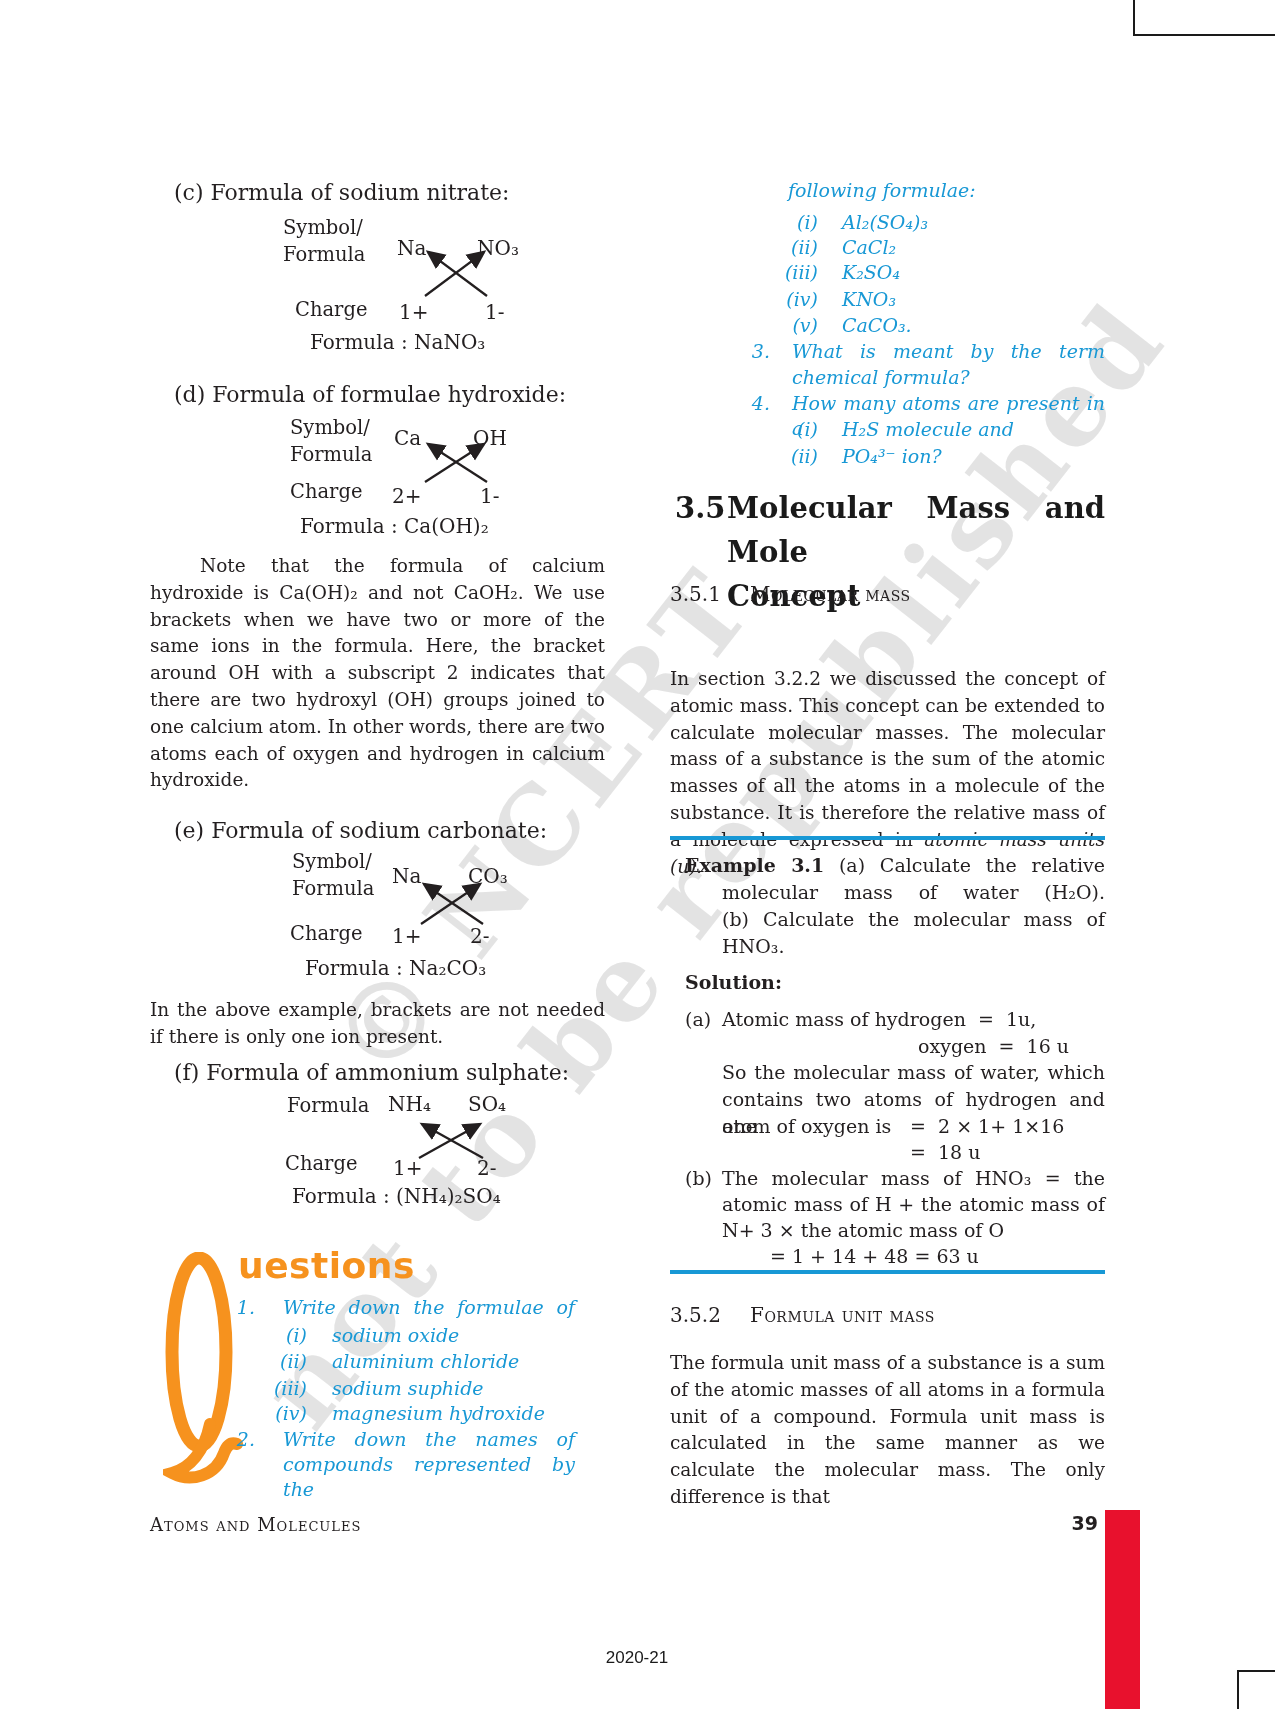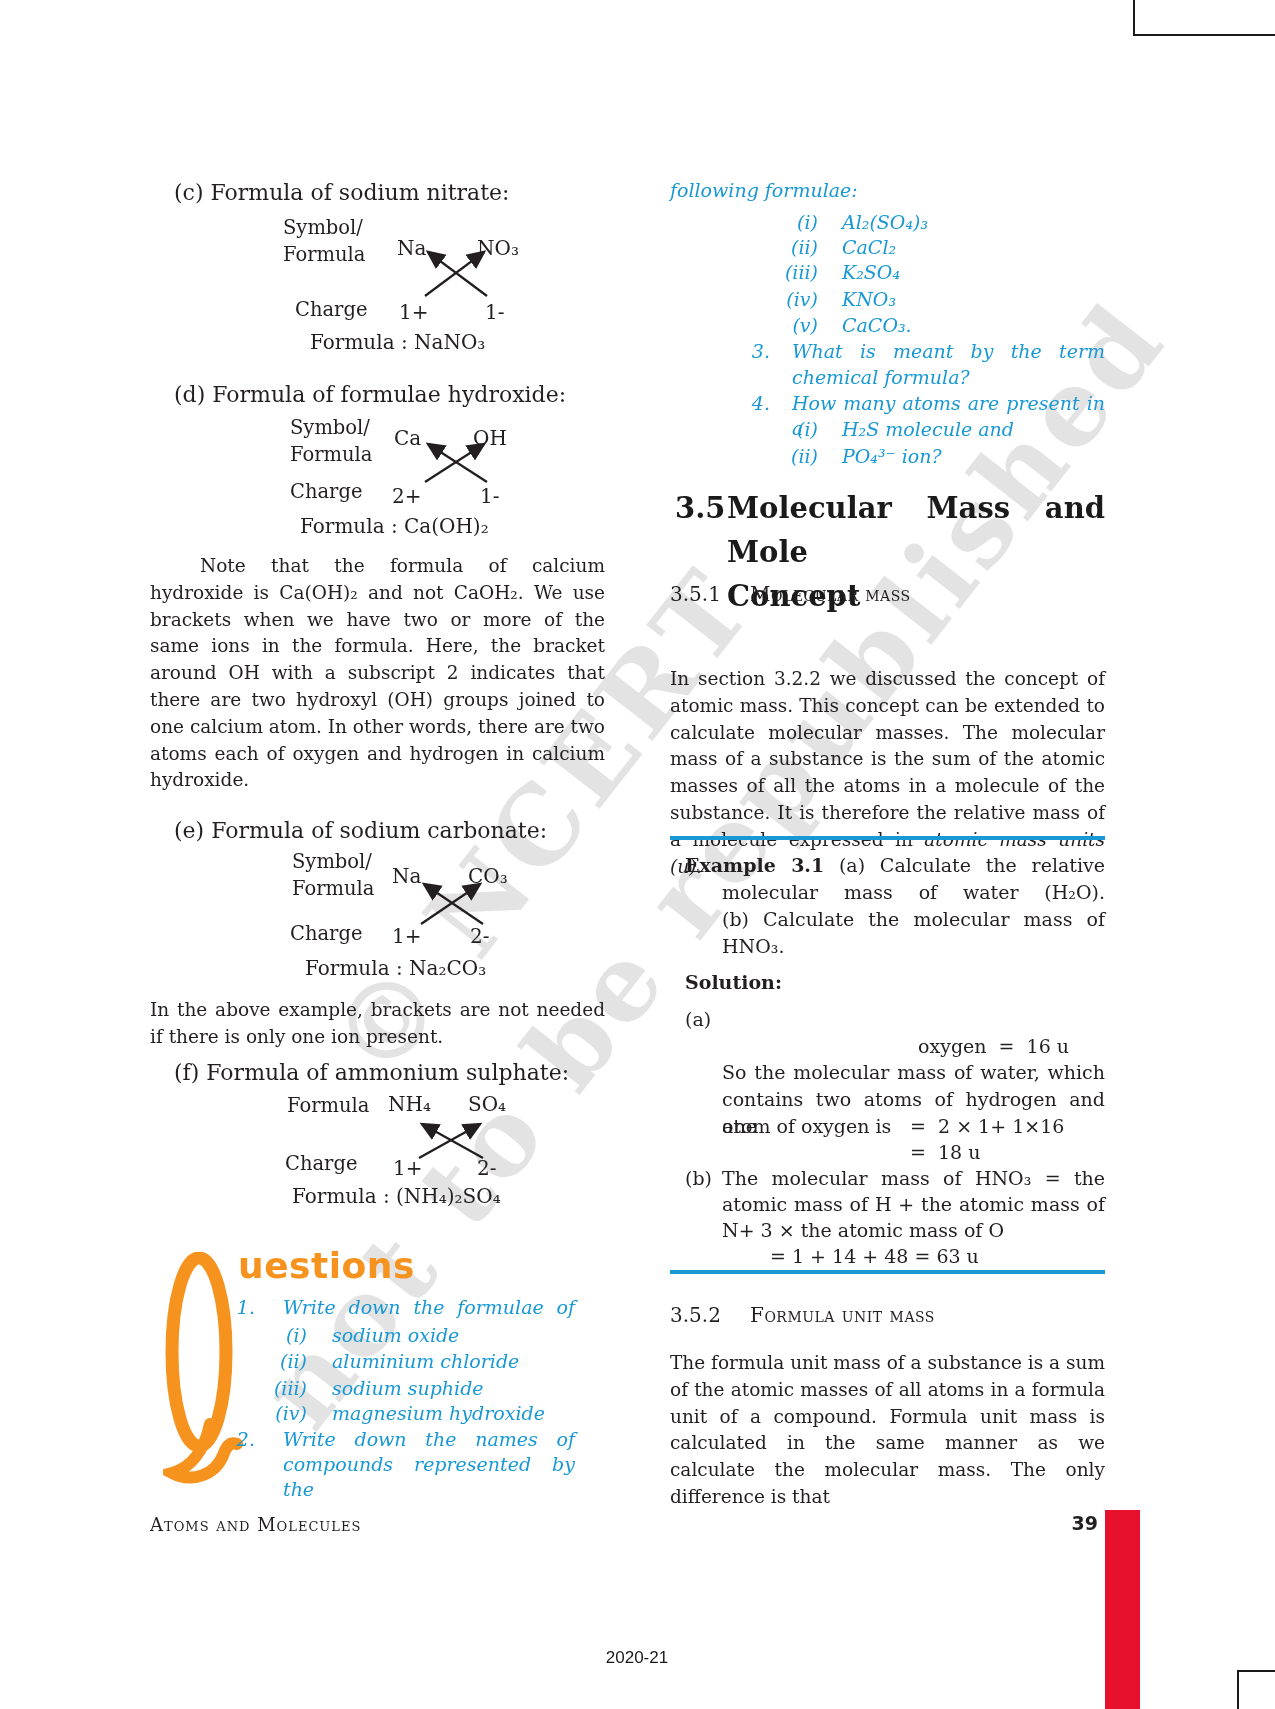--- a/index.html
+++ b/index.html
@@ -42,21 +42,21 @@
   .qtext{display:block;margin-left:133px;width:292px;}
   .qsubtext{display:block;margin-left:182px;}
   .stretch{text-align:justify;text-align-last:justify;}
 
   
   .rrow{position:absolute;left:0;width:435px;font-style:italic;color:var(--blue);font-size:19px;line-height:25px;}
   .rnum{position:absolute;left:0;width:100px;text-align:right;}
   .rsubnum{position:absolute;left:0;width:148px;text-align:right;}
   .rtext{display:block;margin-left:122px;width:313px;}
   .rsubtext{display:block;margin-left:172px;}
-  .rlead{display:block;}
+  .rlead{display:block;margin-left:118px;}
 
   
   .h35{position:absolute;font-weight:bold;font-size:29px;line-height:44px;color:#1a1a1a;}
   .h35 .num{position:absolute;left:5px;}
   .h35 .t1{display:block;margin-left:57px;width:378px;text-align:justify;text-align-last:justify;}
   .h35 .t2{display:block;margin-left:57px;}
   .hsub{position:absolute;font-weight:normal;font-size:20px;}
   .hsub .num{position:absolute;left:0;}
   .hsub .t{display:block;margin-left:80px;font-variant:small-caps;letter-spacing:.5px;}
 
@@ -275,20 +275,21 @@
       <b>Example 3.1</b><span> (a) Calculate the relative</span>
     </div>
     <div class="exline jlast" style="top:711px;left:52px;width:383px;">molecular mass of water (H₂O).</div>
     <div class="exline jlast" style="top:738px;left:52px;width:383px;">(b) Calculate the molecular mass of</div>
     <div class="exline" style="top:765px;left:52px;">HNO₃.</div>
 
     <div class="exline" style="top:801px;left:15px;font-weight:bold;">Solution:</div>
 
     <div class="exline" style="top:838px;left:0;width:435px;">
       <span class="sol-num">(a)</span>
+      <span class="pre" style="display:block;margin-left:52px;">Atomic mass of hydrogen  =  1u,</span>
     </div>
     <div class="exline pre" style="top:865px;left:248px;">oxygen  =  16 u</div>
     <div class="exline jlast" style="top:891px;left:52px;width:383px;">So the molecular mass of water, which</div>
     <div class="exline jlast" style="top:918px;left:52px;width:383px;">contains two atoms of hydrogen and one</div>
     <div class="exline" style="top:945px;left:0;width:435px;">
       <span style="position:absolute;left:52px;">atom of oxygen is</span>
       <span class="pre" style="position:absolute;left:240px;">=  2 × 1+ 1×16</span>
     </div>
     <div class="exline pre" style="top:971px;left:240px;">=  18 u</div>
 

